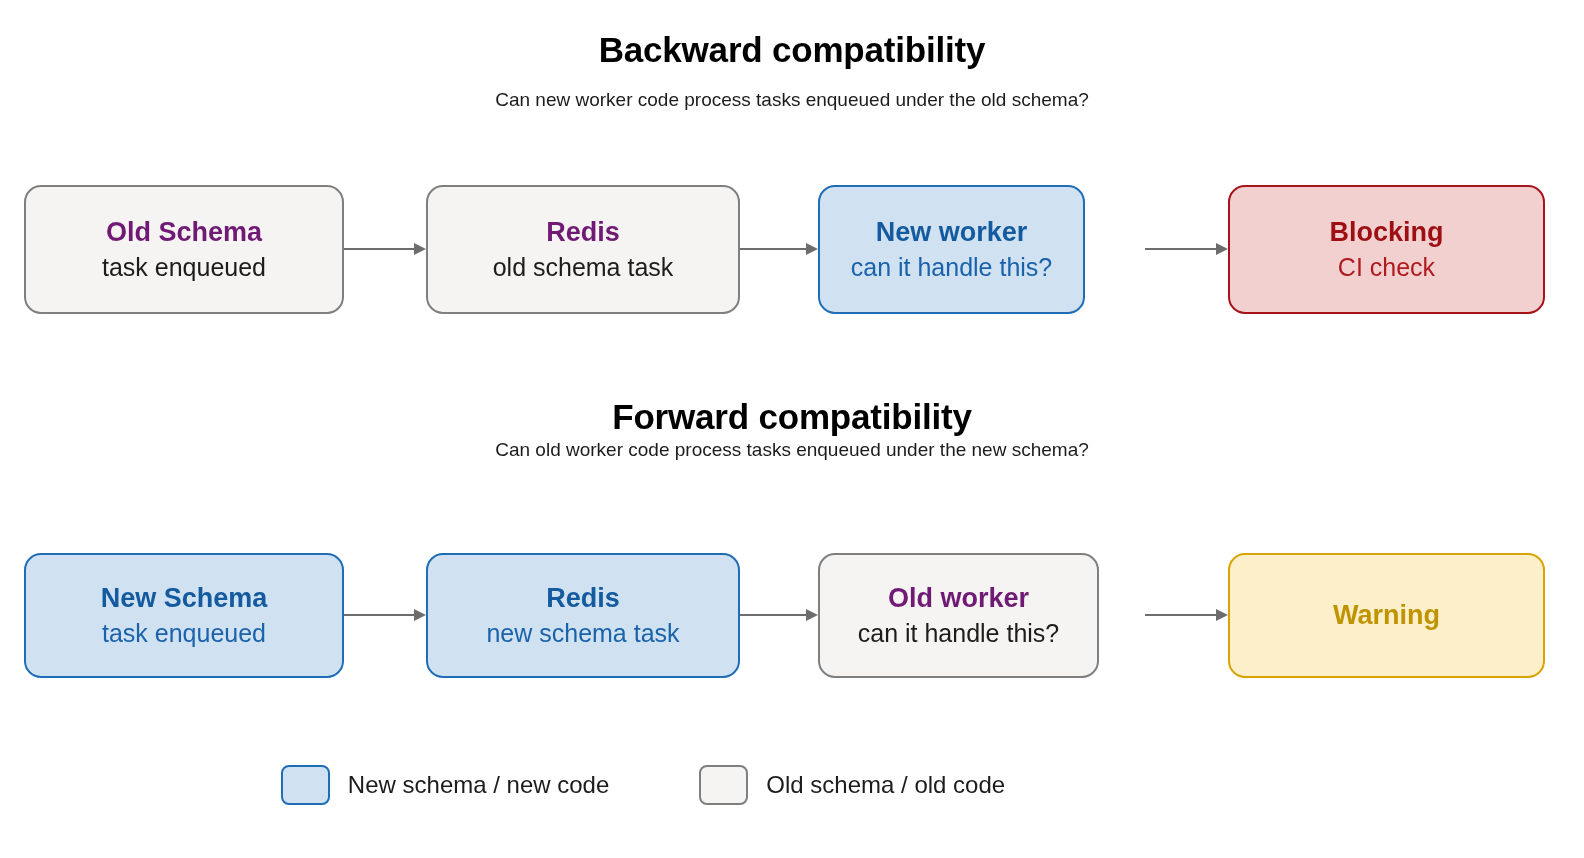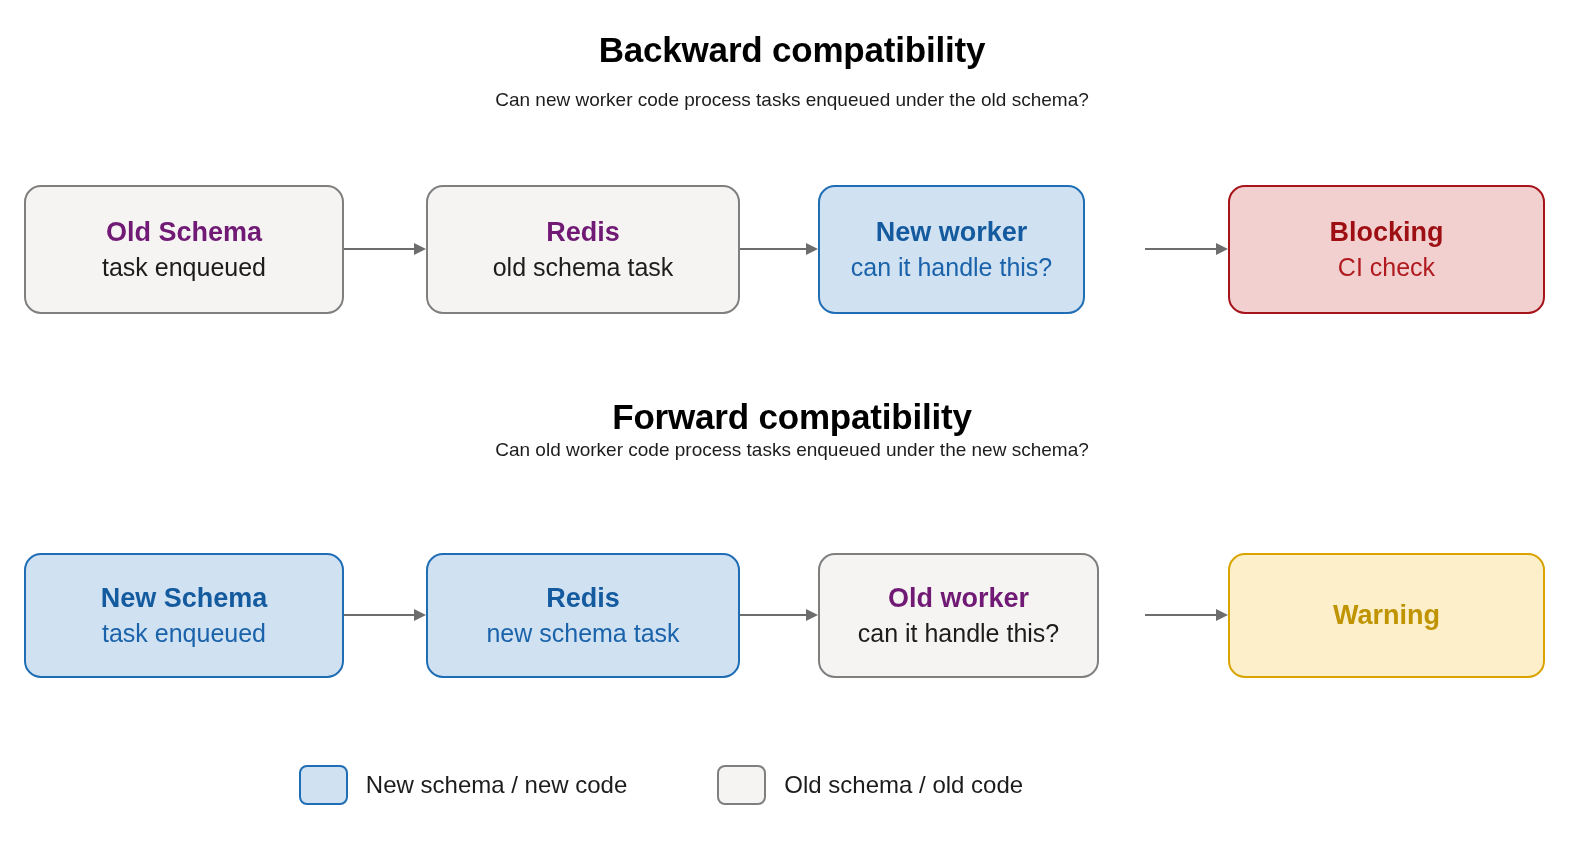--- a/index.html
+++ b/index.html
@@ -105,21 +105,20 @@
   }
 
   .legend {
     position: absolute;
     left: 0;
     top: 765px;
     width: 1286px;
     display: flex;
     justify-content: center;
     align-items: center;
-    padding-left: 18px;
   }
   .legend-item {
     display: flex;
     align-items: center;
   }
   .legend-swatch {
     width: 49px;
     height: 40px;
     box-sizing: border-box;
     border-radius: 8px;

